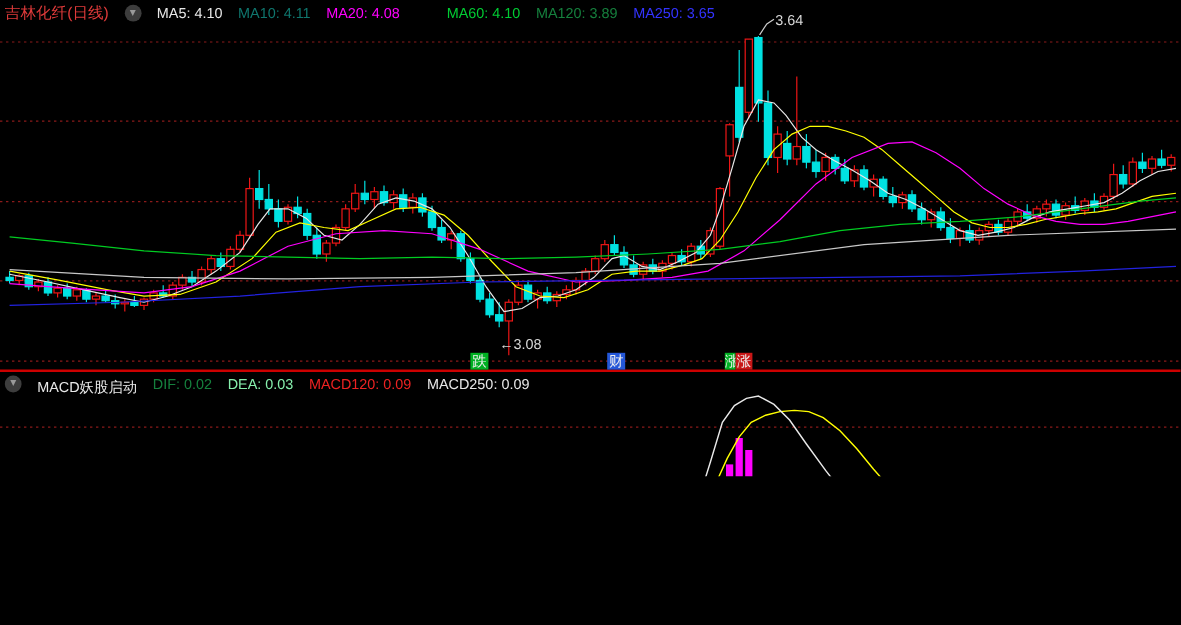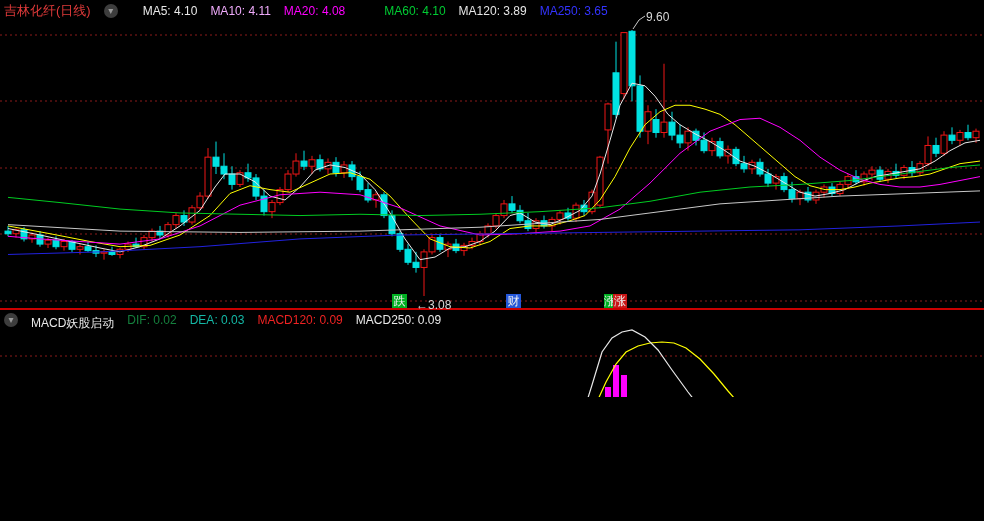--- a/index.html
+++ b/index.html
@@ -426,38 +426,38 @@
         <rect x="610.5" y="450" width="5" height="13" rx="2" fill="#ffaa55" stroke="#8a4a00" stroke-width="0.8"></rect>
         <ellipse cx="613" cy="467" rx="7.5" ry="7" fill="#ffaa55" stroke="#8a4a00" stroke-width="0.8"></ellipse>
       </g>
       <line x1="0" x2="984" y1="309" y2="309" stroke="#cc0000" stroke-width="2"></line>
       <line x1="0" x2="984" y1="513" y2="513" stroke="#cc0000" stroke-width="2"></line>
     </svg>
 
   <div class="hdr" id="main-hdr">
     <span class="title" style="color: rgb(224, 58, 58);">吉林化纤(日线)</span>
     <span class="circle-icon">▾</span>
-    <span style="color: rgb(232, 232, 232); margin-left: 12px;">MA5: 4.10</span>
-    <span style="color: #f0abfc;">MA10: 4.11</span>
+    <span style="color: rgb(232, 232, 232);">MA5: 4.10</span>
+    <span style="color: #0f766e;">MA10: 4.11</span>
     <span style="color: rgb(255, 0, 255);">MA20: 4.08</span>
     <span style="color: rgb(0, 204, 51); margin-left: 26px;">MA60: 4.10</span>
-    <span style="color: #e5e5e5;">MA120: 3.89</span>
+    <span style="color: #15803d;">MA120: 3.89</span>
     <span style="color: rgb(51, 51, 255);">MA250: 3.65</span>
   </div>
 
   <div class="hdr" id="macd-hdr">
     <span class="circle-icon">▾</span>
     <span style="color: rgb(232, 232, 232); margin-top: 7px;">MACD妖股启动</span>
     <span style="color: #15803d; text-align: right;">DIF: 0.02</span>
-    <span style="color: #14b8a6;">DEA: 0.03</span>
+    <span style="color: #86efac;">DEA: 0.03</span>
     <span style="color: rgb(238, 34, 34);">MACD120: 0.09</span>
     <span style="color: rgb(232, 232, 232);">MACD250: 0.09</span>
   </div>
 
-  <div class="anno" style="left:646px;top:10px;">9.60</div>
-  <div class="anno" style="left:416px;top:298px;">←3.08</div>
+  <div class="anno" style="left:646px;top:10px;">3.64</div>
+  <div class="anno" style="left:416px;top:280px;">←3.08</div>
 
   <div class="wm" style="left: 392px; top: 294px; width: 15px; background: rgb(0, 176, 34);">跌</div>
   <div class="wm" style="left: 506px; top: 294px; width: 15px; background: rgb(36, 87, 216);">财</div>
   <div class="wm" style="left: 604px; top: 294px; width: 9px; background: rgb(0, 176, 34);">涨</div>
   <div class="wm" style="left: 613px; top: 294px; width: 14px; background: rgb(200, 22, 22);">涨</div>
 
 </div>
 
 </body></html>

